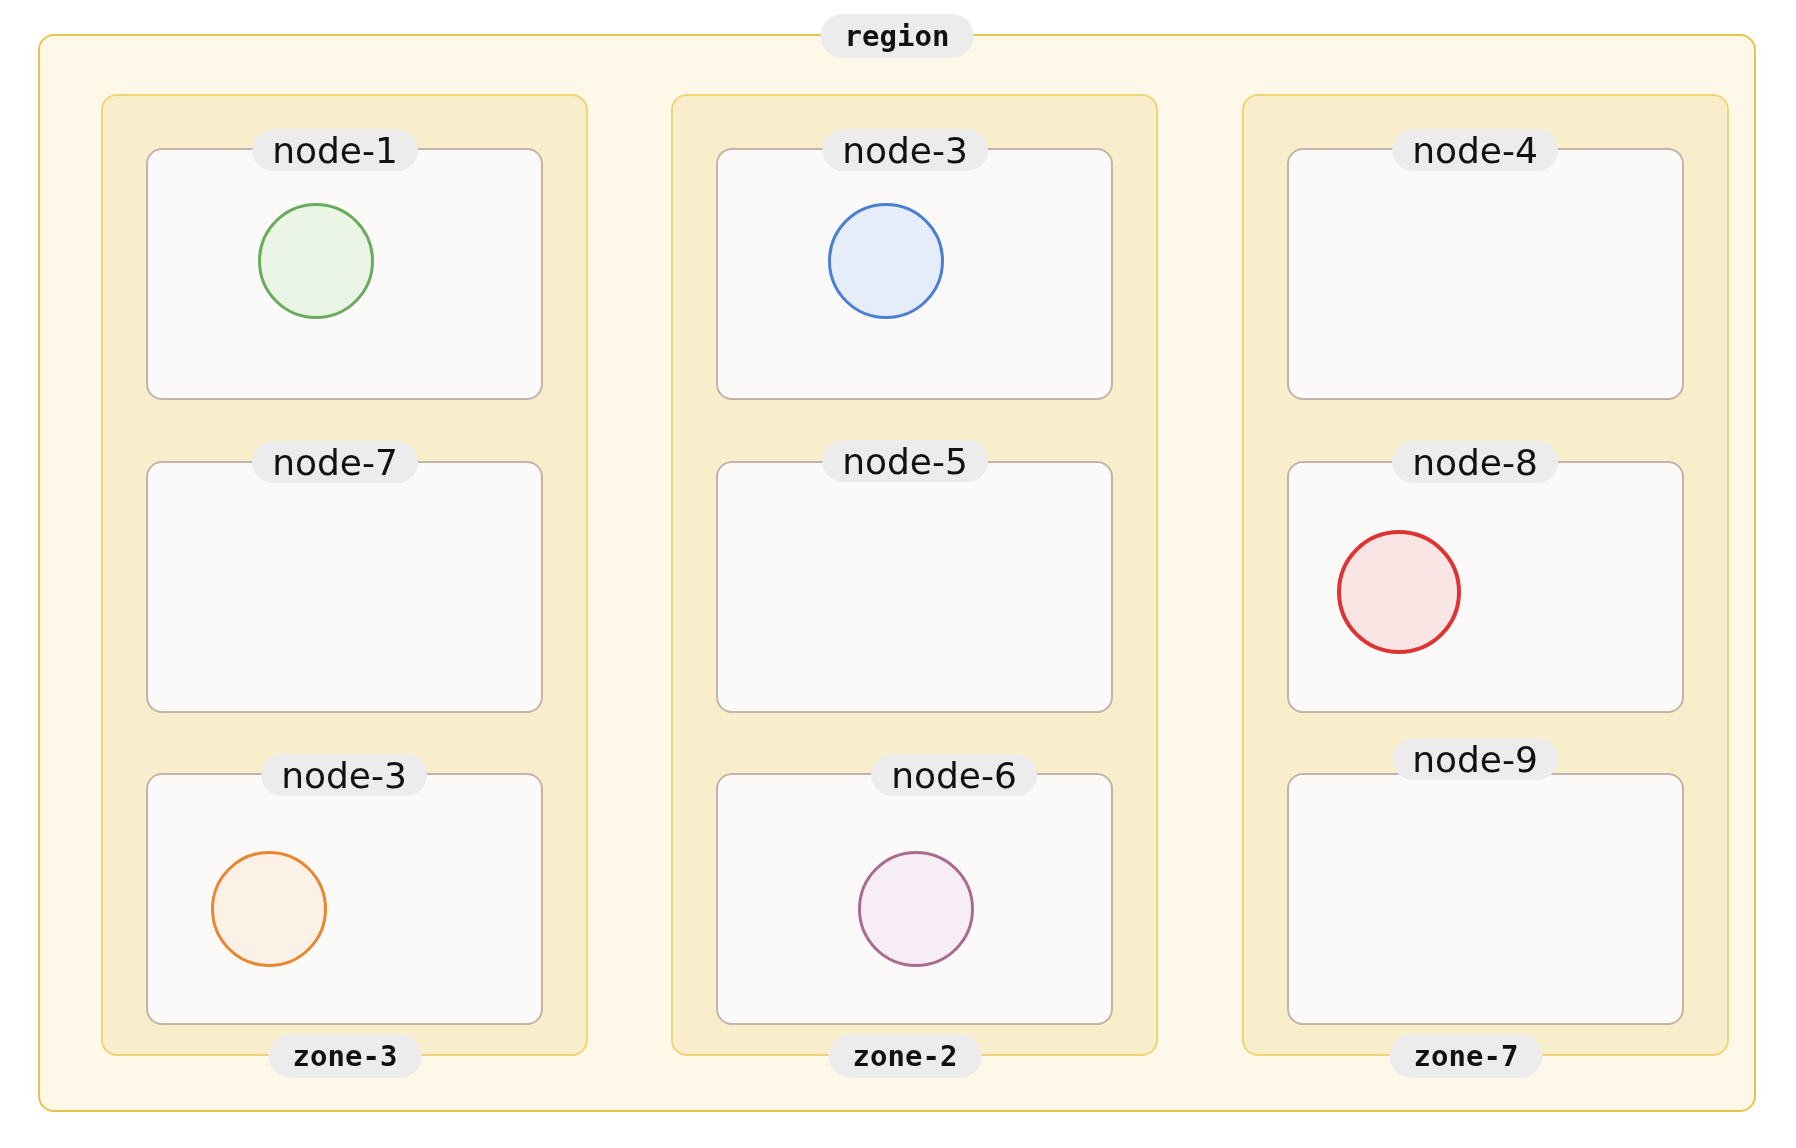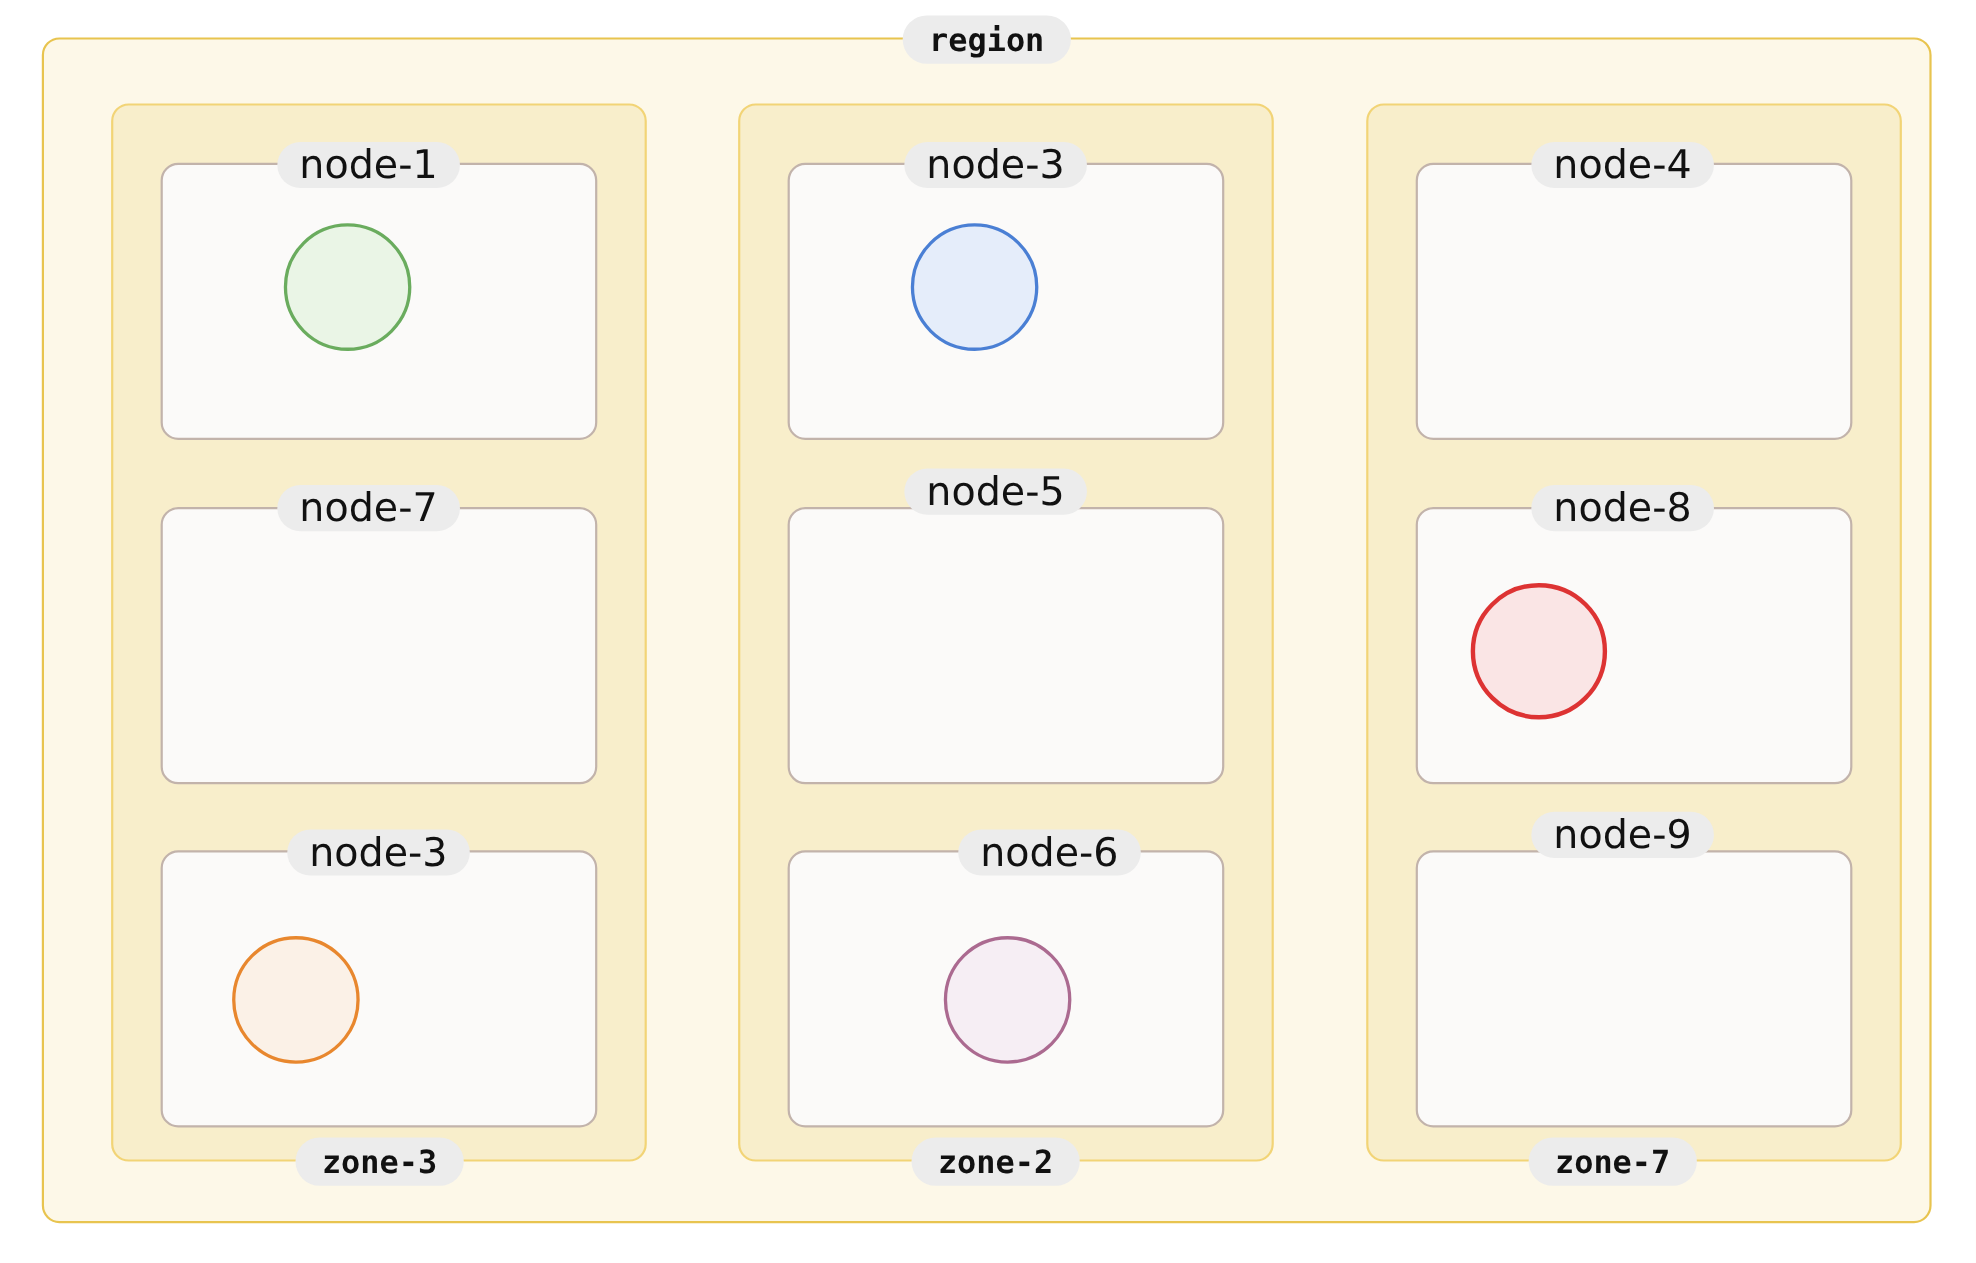--- a/index.html
+++ b/index.html
@@ -130,21 +130,21 @@
 
   <div class="node" style="left:1287px; top:773px; width:397px; height:252px;"></div>
 
   <div class="label mono-bold" style="left:897px; top:14px;">region</div>
 
   <div class="label plain" style="left:335px; top:129px;">node-1</div>
   <div class="label plain" style="left:335px; top:441px;">node-7</div>
   <div class="label plain" style="left:344px; top:754px;">node-3</div>
 
   <div class="label plain" style="left:905px; top:129px;">node-3</div>
-  <div class="label plain" style="left:905px; top:426px;">node-5</div>
+  <div class="label plain" style="left:905px; top:440px;">node-5</div>
   <div class="label plain" style="left:954px; top:754px;">node-6</div>
 
   <div class="label plain" style="left:1475px; top:129px;">node-4</div>
   <div class="label plain" style="left:1475px; top:441px;">node-8</div>
   <div class="label plain" style="left:1475px; top:738px;">node-9</div>
 
   <div class="label mono-bold" style="left:345px; top:1034px;">zone-3</div>
   <div class="label mono-bold" style="left:905px; top:1034px;">zone-2</div>
   <div class="label mono-bold" style="left:1466px; top:1034px;">zone-7</div>
 

